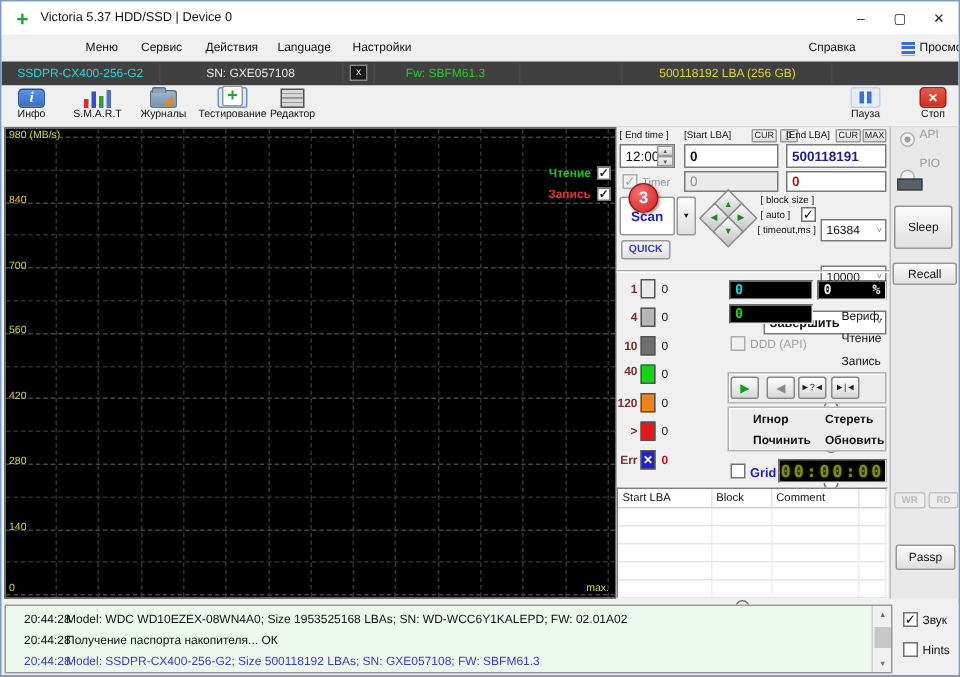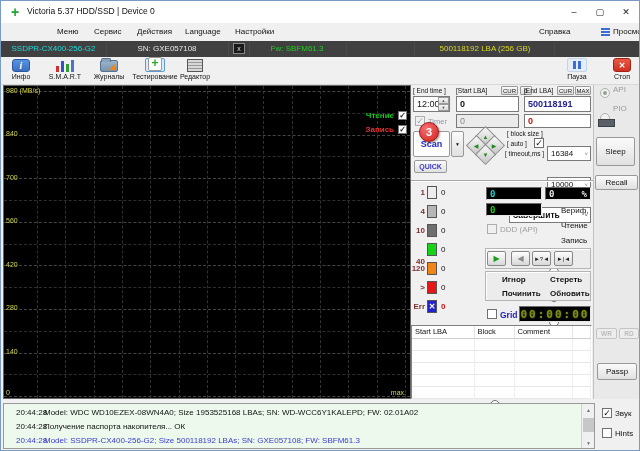--- a/index.html
+++ b/index.html
@@ -330,21 +330,21 @@
 
     <div class="abs lat-label" style="left:0;top:103px;width:14px;">1</div>
     <div class="abs lat-block" style="left: 16px; top: 101px; background-color: rgb(236, 236, 236);"></div>
     <div class="abs lat-count" style="left:30px;top:103px;">0</div>
     <div class="abs lat-label" style="left:0;top:122px;width:14px;">4</div>
     <div class="abs lat-block" style="left: 16px; top: 120px; background-color: rgb(182, 182, 182);"></div>
     <div class="abs lat-count" style="left:30px;top:122px;">0</div>
     <div class="abs lat-label" style="left:0;top:141px;width:14px;">10</div>
     <div class="abs lat-block" style="left: 16px; top: 139px; background-color: rgb(110, 110, 110);"></div>
     <div class="abs lat-count" style="left:30px;top:141px;">0</div>
-    <div class="abs lat-label" style="left:0;top:172px;width:14px;">40</div>
+    <div class="abs lat-label" style="left:0;top:158px;width:14px;">40</div>
     <div class="abs lat-block" style="left: 16px; top: 158px; background-color: rgb(23, 211, 23);"></div>
     <div class="abs lat-count" style="left:30px;top:160px;">0</div>
     <div class="abs lat-label" style="left:0;top:179px;width:14px;">120</div>
     <div class="abs lat-block" style="left: 16px; top: 177px; background-color: rgb(240, 132, 24);"></div>
     <div class="abs lat-count" style="left:30px;top:179px;">0</div>
     <div class="abs lat-label" style="left:0;top:198px;width:14px;">&gt;</div>
     <div class="abs lat-block" style="left: 16px; top: 196px; background-color: rgb(232, 23, 23);"></div>
     <div class="abs lat-count" style="left:30px;top:198px;">0</div>
     <div class="abs lat-label" style="left:0;top:217px;width:14px;">Err</div>
     <div class="abs lat-block" style="left: 16px; top: 215px; background-color: rgb(34, 34, 204);">✕</div>

